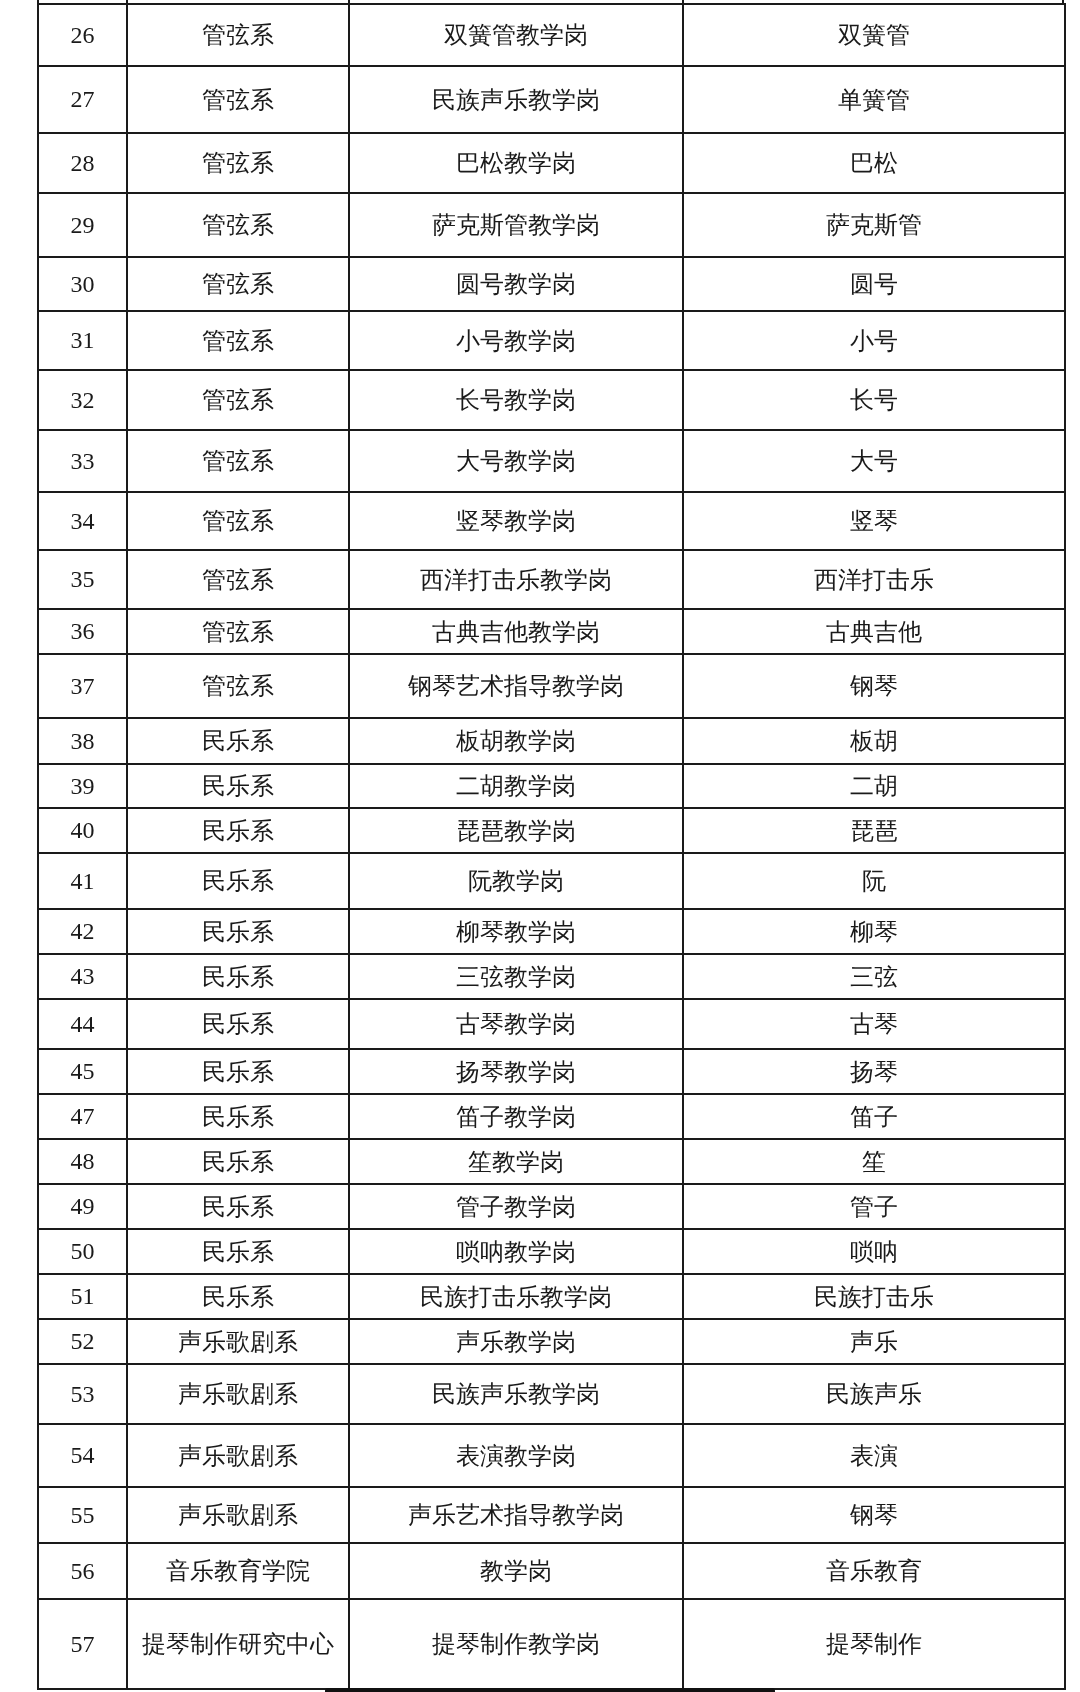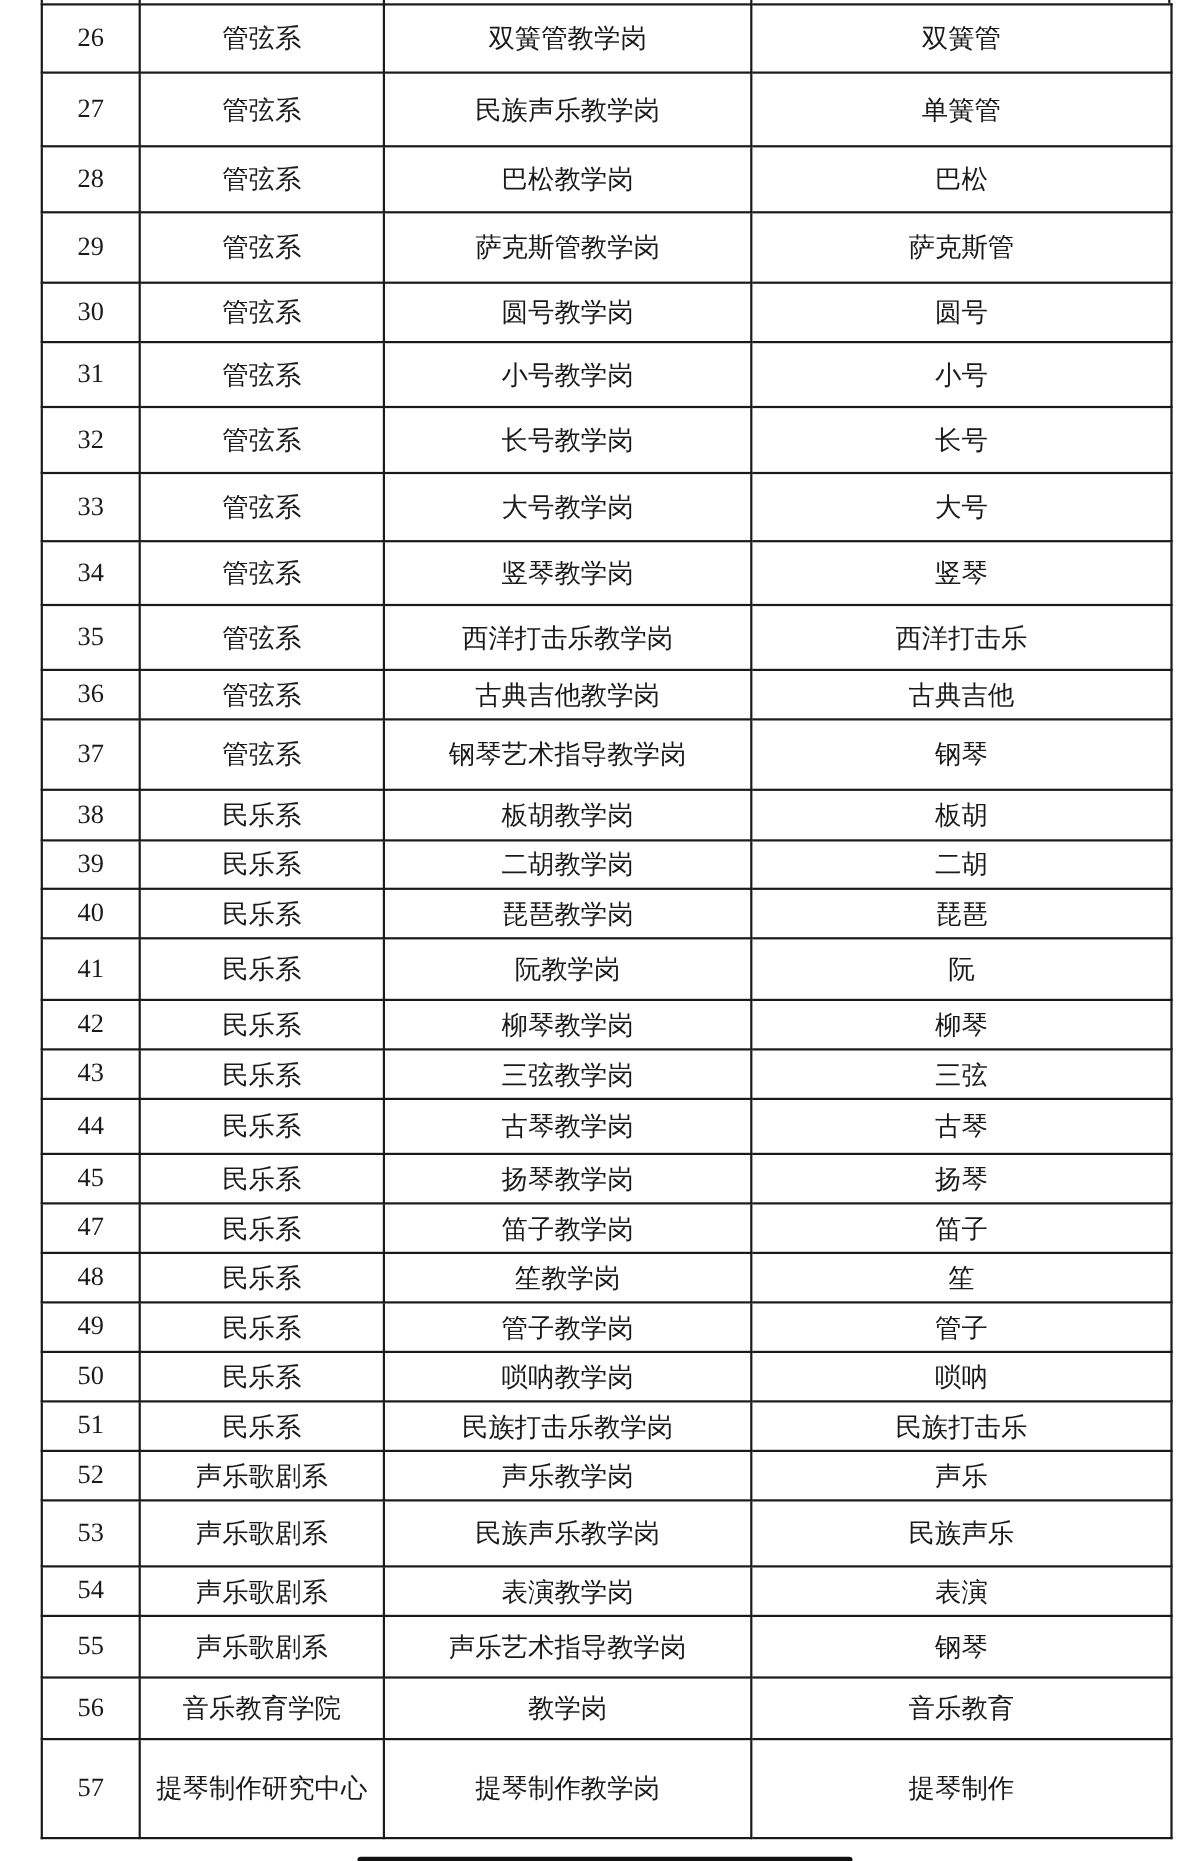--- a/index.html
+++ b/index.html
@@ -191,21 +191,21 @@
           <td class="cjk">声乐歌剧系</td>
           <td class="cjk">声乐教学岗</td>
           <td class="cjk">声乐</td>
         </tr>
         <tr style="height: 60px;">
           <td class="num">53</td>
           <td class="cjk">声乐歌剧系</td>
           <td class="cjk">民族声乐教学岗</td>
           <td class="cjk">民族声乐</td>
         </tr>
-        <tr style="height: 45px;">
+        <tr style="height: 63px;">
           <td class="num">54</td>
           <td class="cjk">声乐歌剧系</td>
           <td class="cjk">表演教学岗</td>
           <td class="cjk">表演</td>
         </tr>
         <tr style="height: 56px;">
           <td class="num">55</td>
           <td class="cjk">声乐歌剧系</td>
           <td class="cjk">声乐艺术指导教学岗</td>
           <td class="cjk">钢琴</td>

